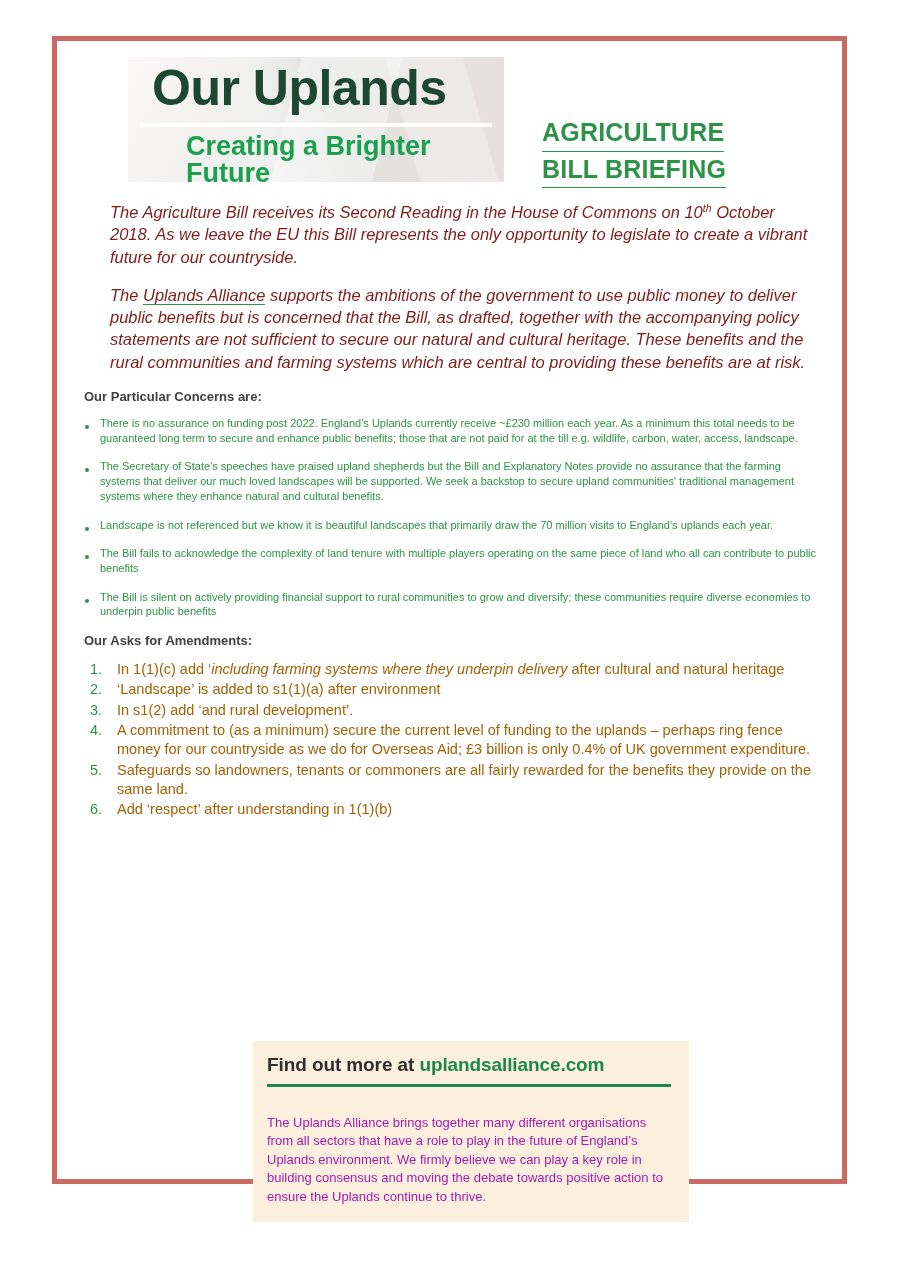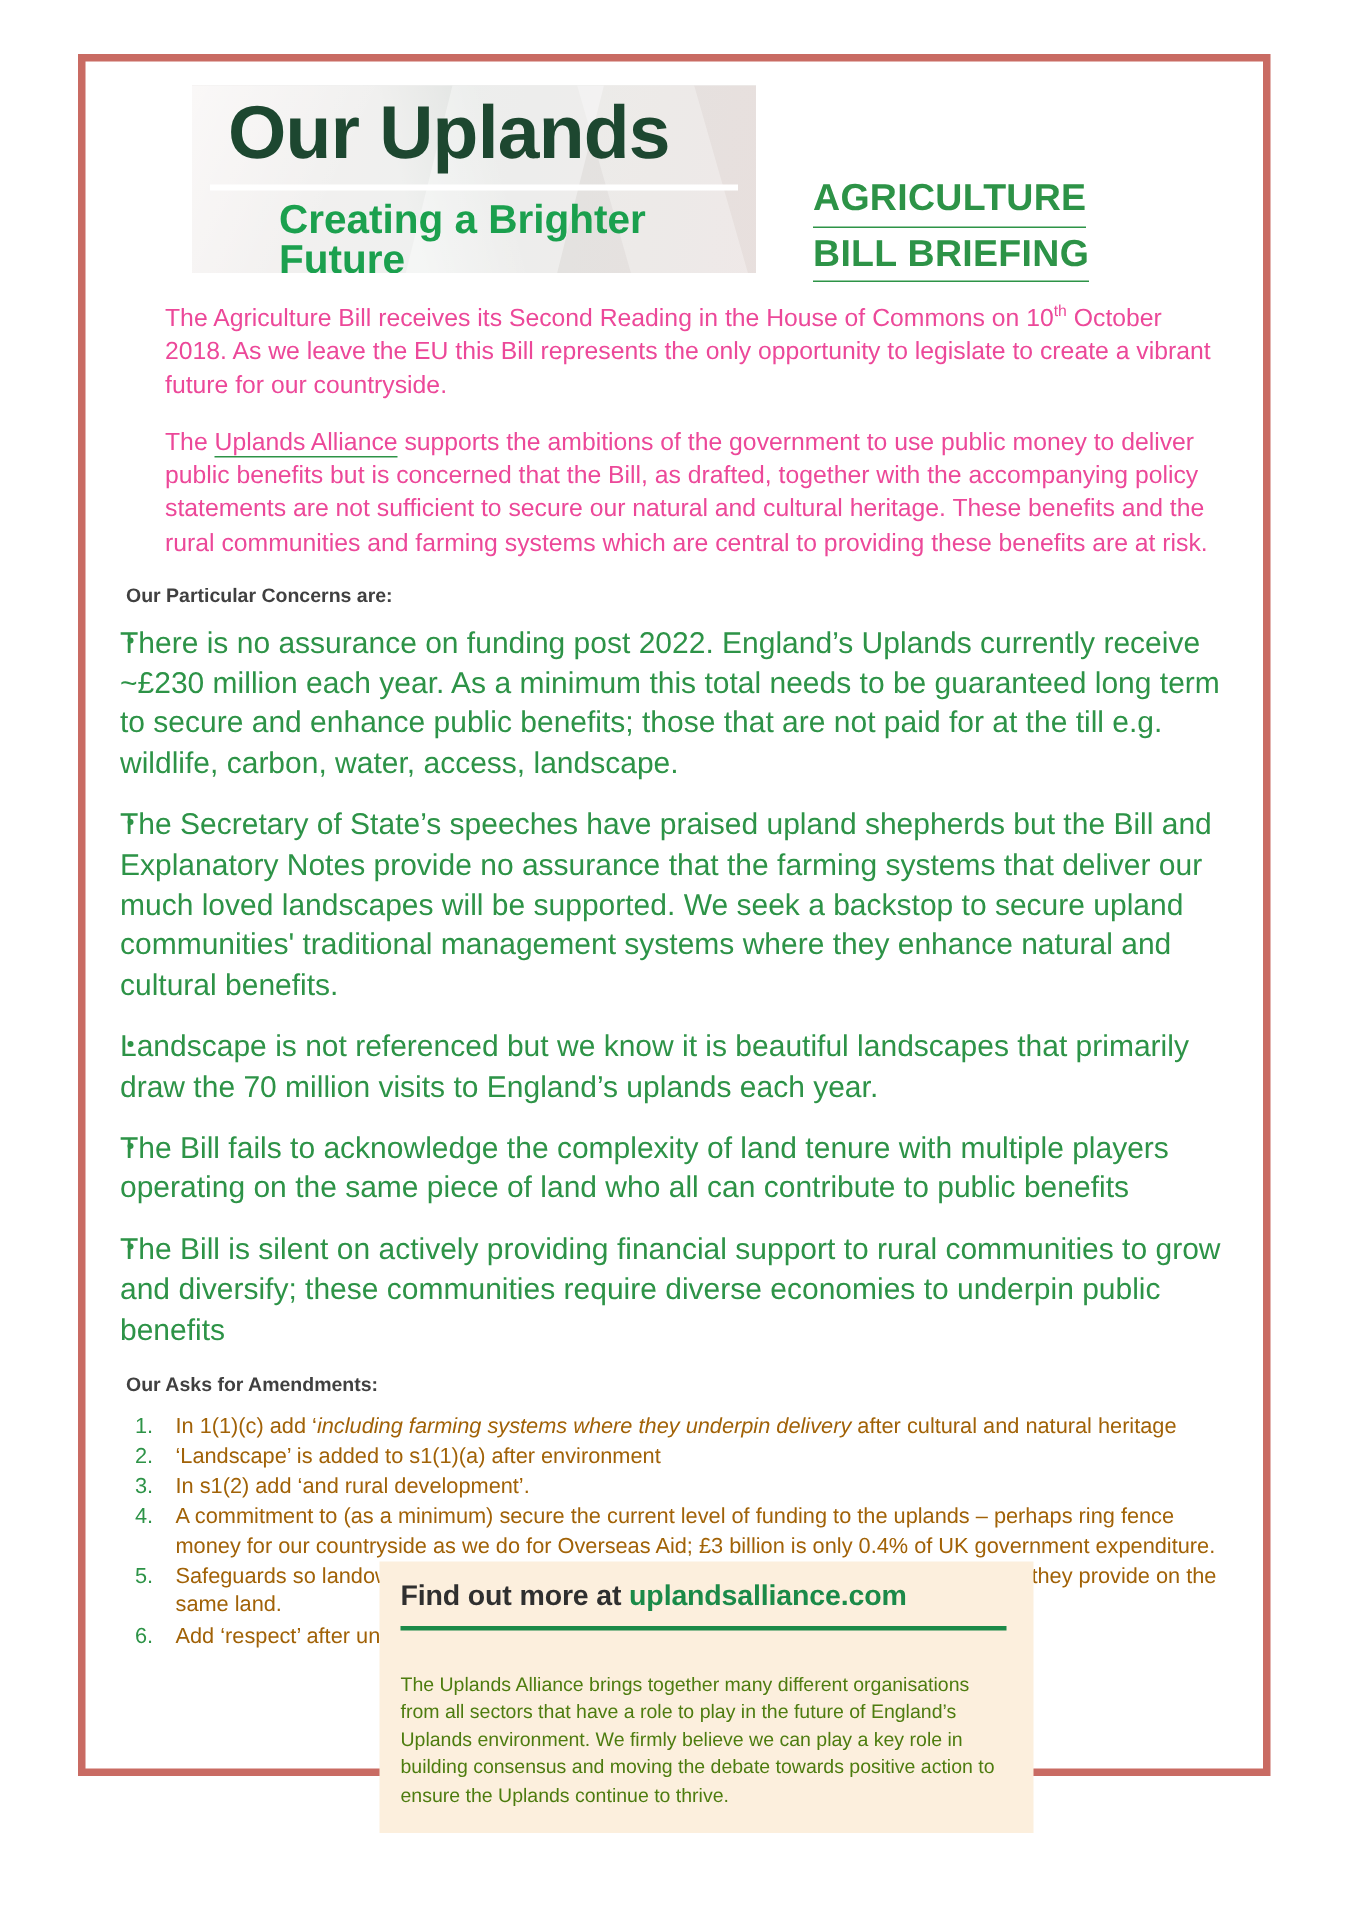--- a/index.html
+++ b/index.html
@@ -131,21 +131,22 @@
     top: 160px;
     width: 100%;
     color: #2d9347;
   }
 
   .para {
     margin: 0 0 16px 0;
     padding: 0 22px 0 53px;
     font-size: 16.5px;
     line-height: 1.35;
-    color: #ec4899;
+    color: #7f1d1d;
+    font-style: italic;
   }
   .para sup {
     font-size: 10.5px;
     vertical-align: super;
     line-height: 0;
   }
   .ul-underline {
     border-bottom: 1px solid #2d9347;
   }
 
@@ -157,23 +158,23 @@
     color: #404040;
   }
 
   ul.bullets {
     list-style: none;
     margin: 0;
     padding: 0 20px 0 0;
   }
   ul.bullets > li {
     position: relative;
-    padding: 0 0 0 23px;
+    padding: 0 0 0 43px;
     margin-bottom: 14px;
-    font-size: 20px;
+    font-size: 11px;
     line-height: 1.34;
     color: #2d9347;
   }
   ul.bullets > li::before {
     content: "";
     position: absolute;
     left: 28px;
     top: 9px;
     width: 4px;
     height: 4px;
@@ -227,21 +228,21 @@
   #findout-head .domain { color: #1b8a48; }
   #findout-rule {
     margin: 7px 0 11px 0;
     height: 3px;
     background: #1b8a48;
     width: 404px;
   }
   #findout-body {
     font-size: 13px;
     line-height: 1.42;
-    color: #4d7c0f;
+    color: #a21caf;
     margin-top: 27px;
   }
 </style>
 </head>
 <body>
 
 <div id="page-frame">
   <div id="page-inner">
 
     <div id="header">

